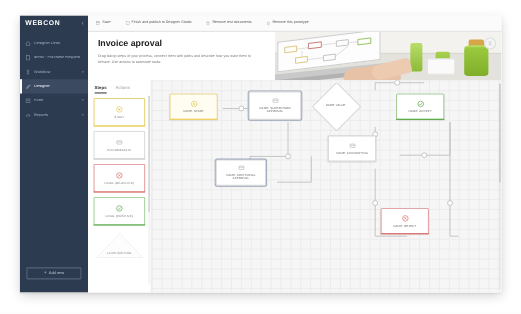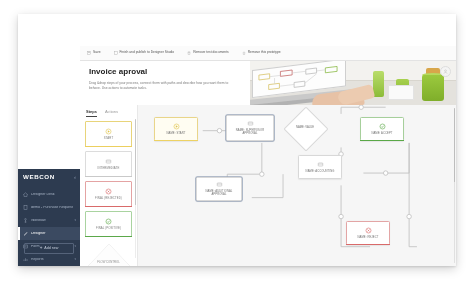--- a/index.html
+++ b/index.html
@@ -7,21 +7,21 @@
 
   #root{position:relative;width:474px;height:285px;background:#ffffff;}
 
   
   .window{
     position:absolute;left:18px;top:14px;width:438px;height:252px;
     background:#ffffff;
     box-shadow:0 3px 10px rgba(0,0,0,.18), 0 1px 2px rgba(0,0,0,.12);
     overflow:hidden;
   }
-  .window-inner{position:absolute;inset:0;display:flex;align-items:flex-end;}
+  .window-inner{position:absolute;inset:0;display:flex;}
 
   
   .sidebar{
     width:62px;flex:0 0 62px;background:#2d3b50;position:relative;
     display:flex;flex-direction:column;
   }
   .sb-brand{
     height:16px;display:flex;align-items:center;justify-content:space-between;
     padding:0 4px 0 5px;
   }

